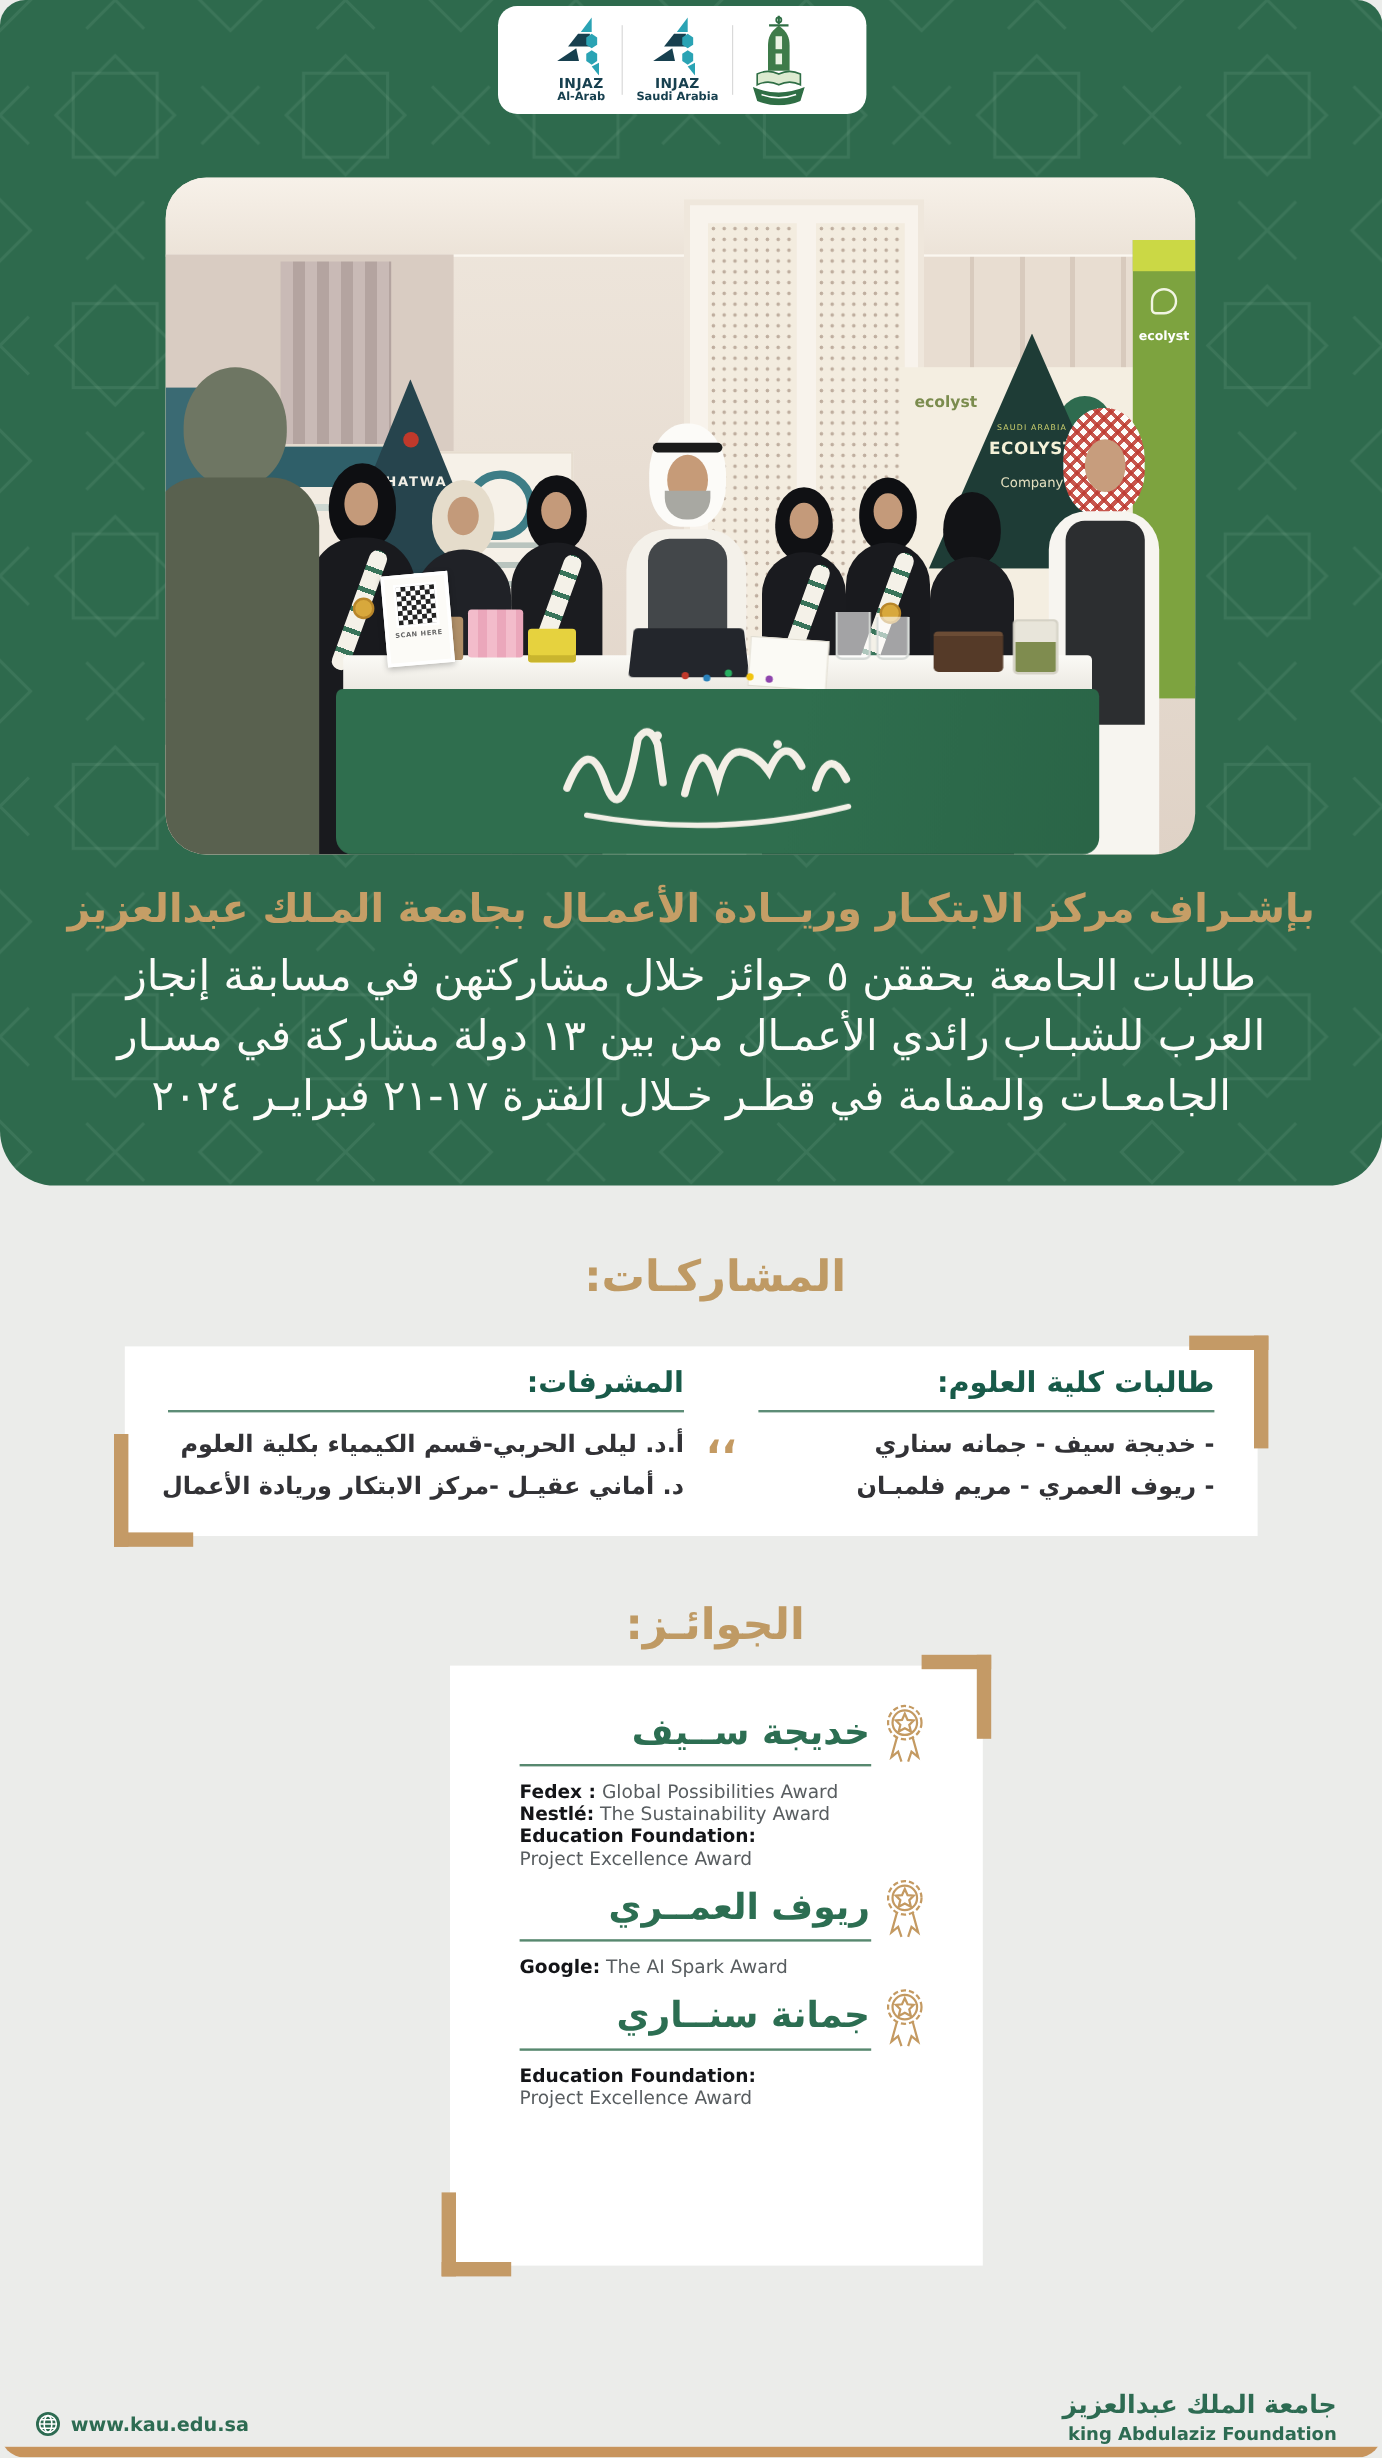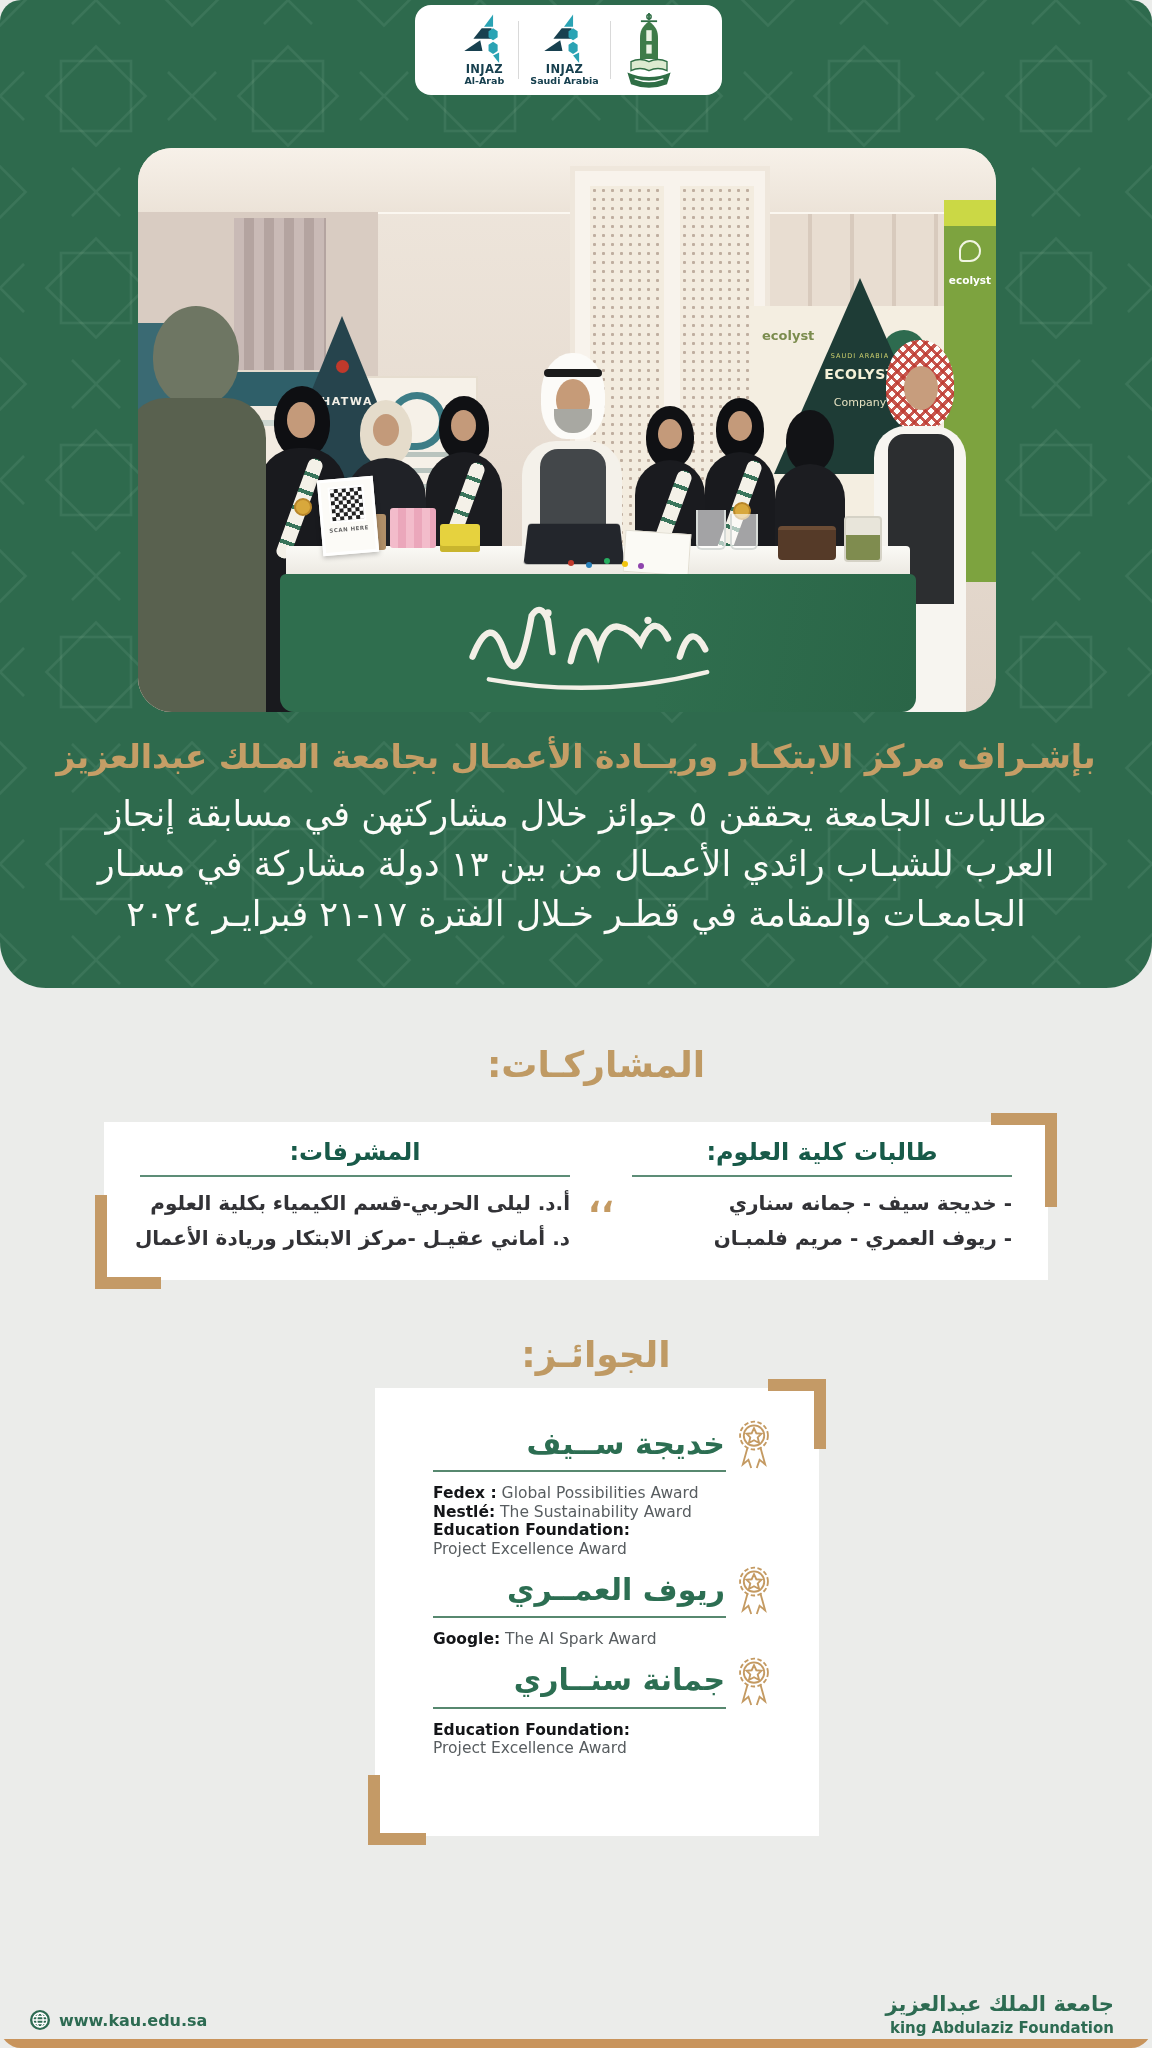--- a/index.html
+++ b/index.html
@@ -130,27 +130,27 @@
 
   
   .pcard{position:absolute;left:104px;top:1122px;width:944px;height:158px;background:#ffffff;}
   .bracket{position:absolute;}
   .br-tr{top:-9px;right:-9px;width:54px;height:82px;border-top:12px solid #c49a66;border-right:12px solid #c49a66;}
   .br-bl{bottom:-9px;left:-9px;width:54px;height:82px;border-bottom:12px solid #c49a66;border-left:12px solid #c49a66;}
   .pcard-inner{position:absolute;left:36px;right:36px;top:16px;bottom:10px;direction:rtl;display:flex;}
   .pcol{display:flex;flex-direction:column;}
   .pcol-students{width:380px;}
   .pcol-sups{width:430px;}
-  .pcol-head{font-size:24px;font-weight:bold;color:#185a49;text-align:center;}
+  .pcol-head{font-size:24px;font-weight:bold;color:#185a49;}
   .rule{border-bottom:2px solid #5d8d77;margin:9px 0 9px;}
   .pitem{font-size:20px;font-weight:bold;color:#323236;white-space:nowrap;line-height:35px;}
   .pquote{flex:1;text-align:center;color:#c49a62;font-size:34px;font-weight:bold;padding-top:62px;line-height:0;}
 
   
-  .acard{position:absolute;left:375px;top:1388px;width:444px;height:448px;background:#ffffff;}
+  .acard{position:absolute;left:375px;top:1388px;width:444px;height:500px;background:#ffffff;}
   .acard .br-tr{width:46px;height:58px;top:-9px;right:-7px;}
   .acard .br-bl{width:46px;height:58px;bottom:-9px;left:-7px;}
   .winner-head{direction:rtl;display:flex;align-items:center;gap:8px;padding-right:44px;height:50px;}
   .w1{padding-top:30px;}
   .w2,.w3{margin-top:6px;}
   .wname{font-size:30px;font-weight:bold;color:#2c6e52;}
   .wrule{border-bottom:2px solid #57886f;margin:2px 93px 0 58px;}
   .wlines{margin:12px 20px 0 58px;}
   .wline{font-size:15.5px;line-height:18.5px;color:#585d60;}
   .wline b{color:#141518;}

